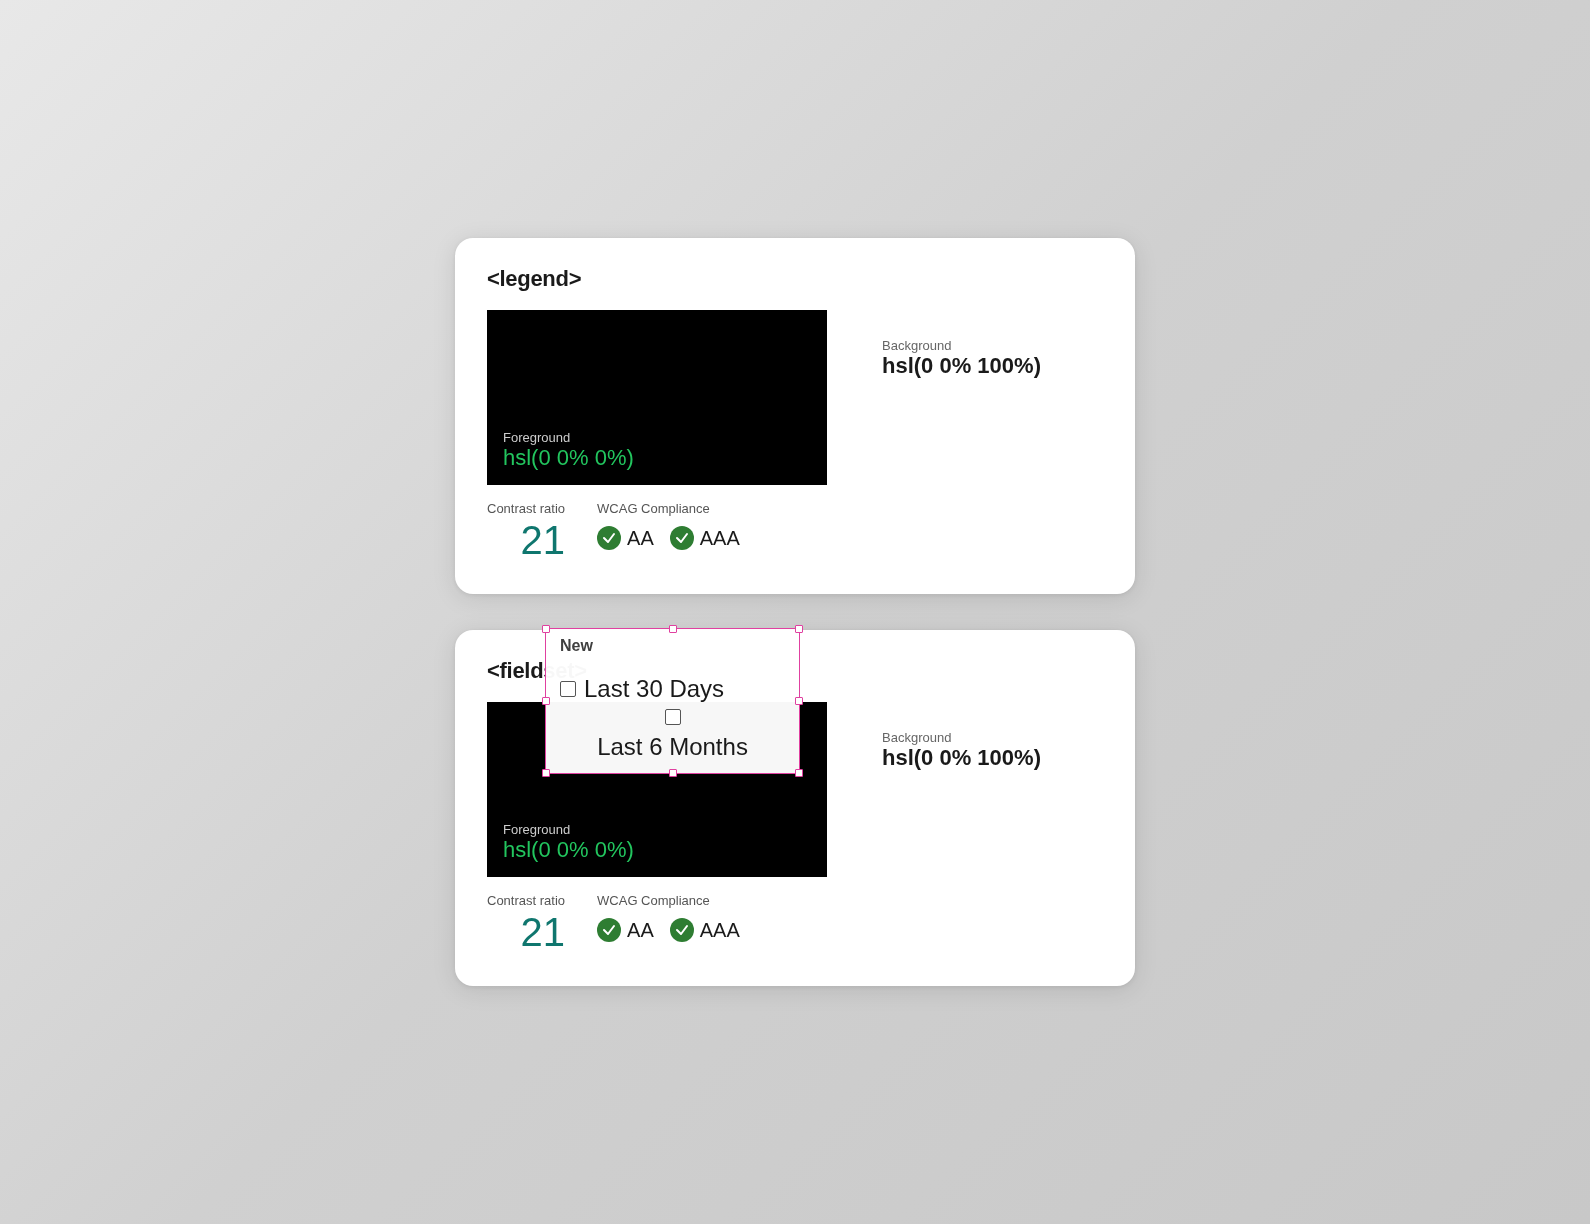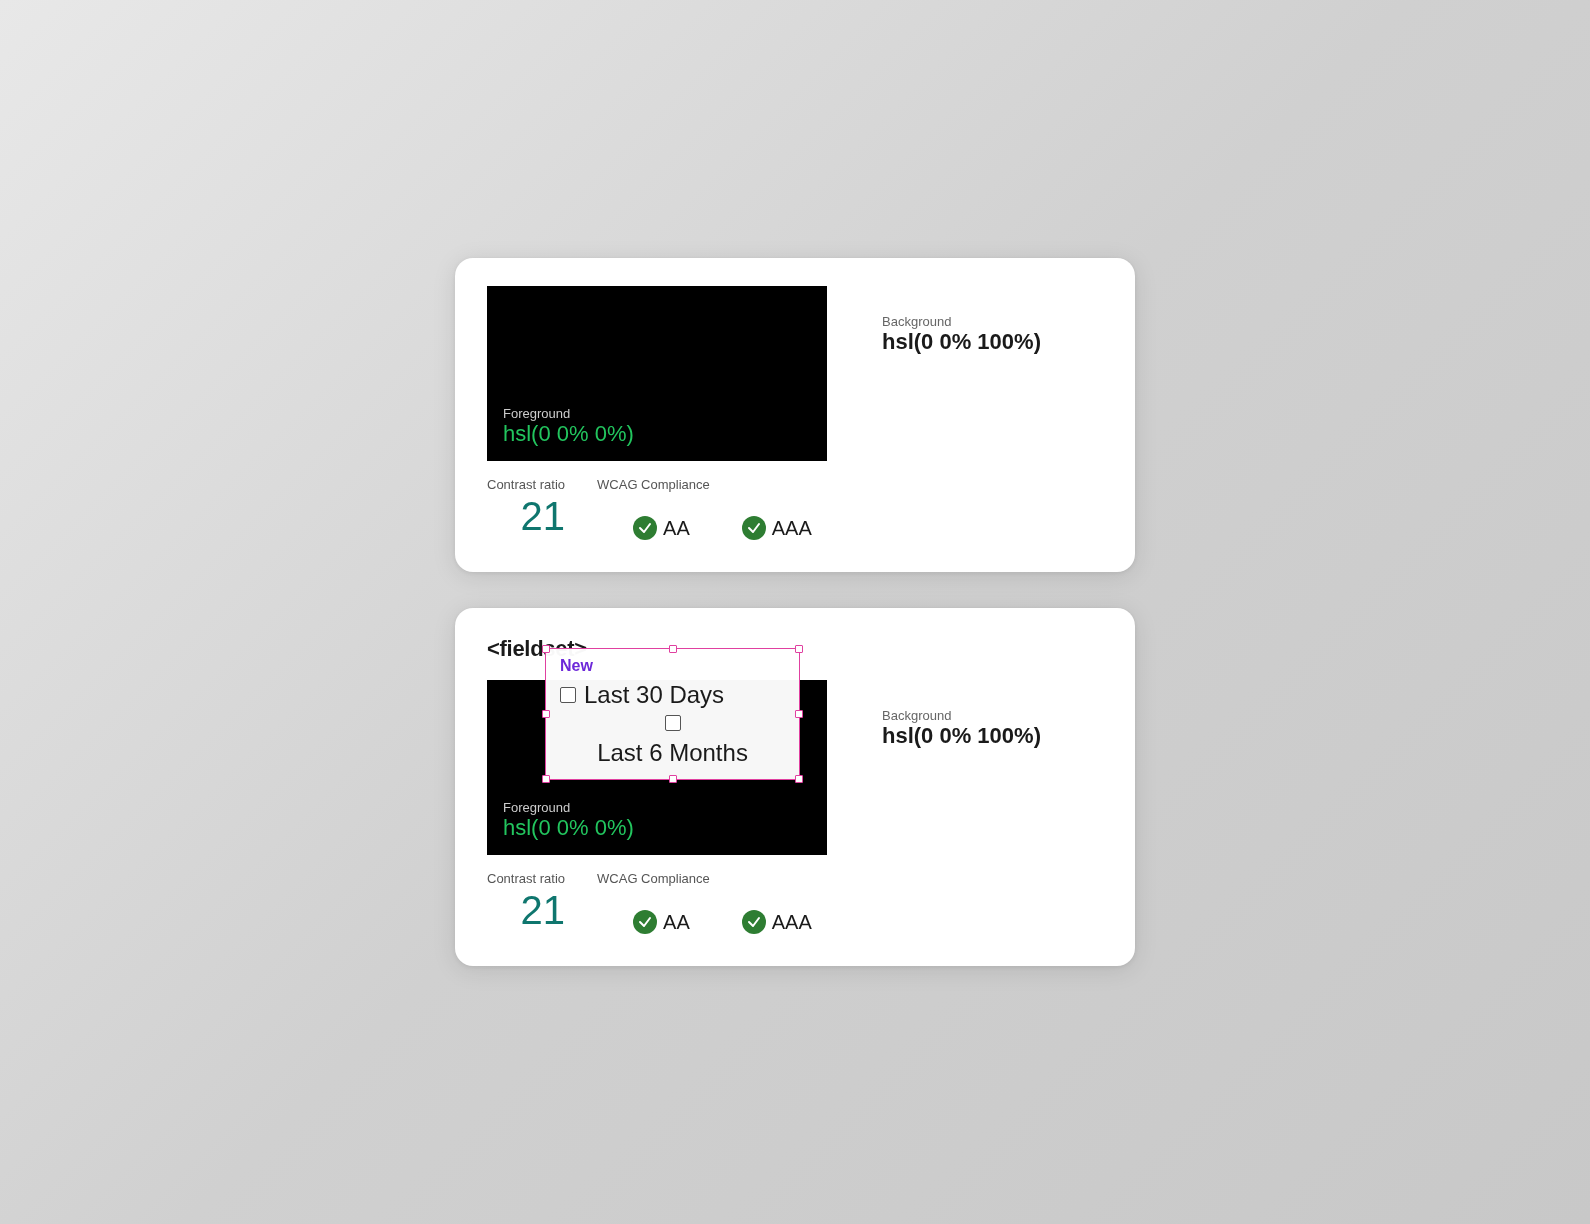--- a/index.html
+++ b/index.html
@@ -100,21 +100,21 @@
     .metric-value {
       font-size: 40px;
       font-weight: 400;
       color: #0f766e;
       line-height: 1.1;
     }
 
     .wcag-group {
       display: flex;
       flex-direction: column;
-      gap: 16px;
+      gap: 2px;
     }
 
     .wcag-label {
       font-size: 13px;
       color: #555;
       font-weight: 400;
       margin-bottom: 4px;
     }
 
     .wcag-badges {
@@ -124,21 +124,20 @@
       margin-top: 4px;
     }
 
     .badge {
       display: flex;
       align-items: center;
       gap: 6px;
       font-size: 20px;
       font-weight: 500;
       color: #1a1a1a;
-      margin-left: 36px;
     }
 
     .check-icon {
       width: 24px;
       height: 24px;
       background: #2e7d32;
       border-radius: 50%;
       display: flex;
       align-items: center;
       justify-content: center;
@@ -182,22 +181,22 @@
     .handle.tr { top: -4px; right: -4px; }
     .handle.ml { top: calc(50% - 4px); left: -4px; }
     .handle.mr { top: calc(50% - 4px); right: -4px; }
     .handle.bl { bottom: -4px; left: -4px; }
     .handle.bc { bottom: -4px; left: calc(50% - 4px); }
     .handle.br { bottom: -4px; right: -4px; }
 
     .selection-title {
       font-size: 16px;
       font-weight: 600;
-      color: #6d28d9;
-      margin-bottom: 6px;
+      color: #404040;
+      margin-bottom: 20px;
       background: #fff;
       display: inline-block;
       padding-right: 4px;
     }
 
     .selection-item {
       display: flex;
       align-items: center;
       gap: 8px;
       margin-bottom: 6px;
@@ -224,20 +223,21 @@
       position: relative;
       margin-bottom: 0;
     }
   </style>
 </head>
 <body>
 
 <div class="page-container">
 
   <div class="card card-top">
+    <div class="element-tag">&lt;legend&gt;</div>
 
     <div class="preview-row" style="position: relative; height: 175px; margin-bottom: 16px;">
       <div style="position:relative;">
         <div class="color-preview-box">
           <div class="fg-label">
             <div class="label-small">Foreground</div>
             <div class="label-large">hsl(0 0% 0%)</div>
           </div>
         </div>
       </div>

